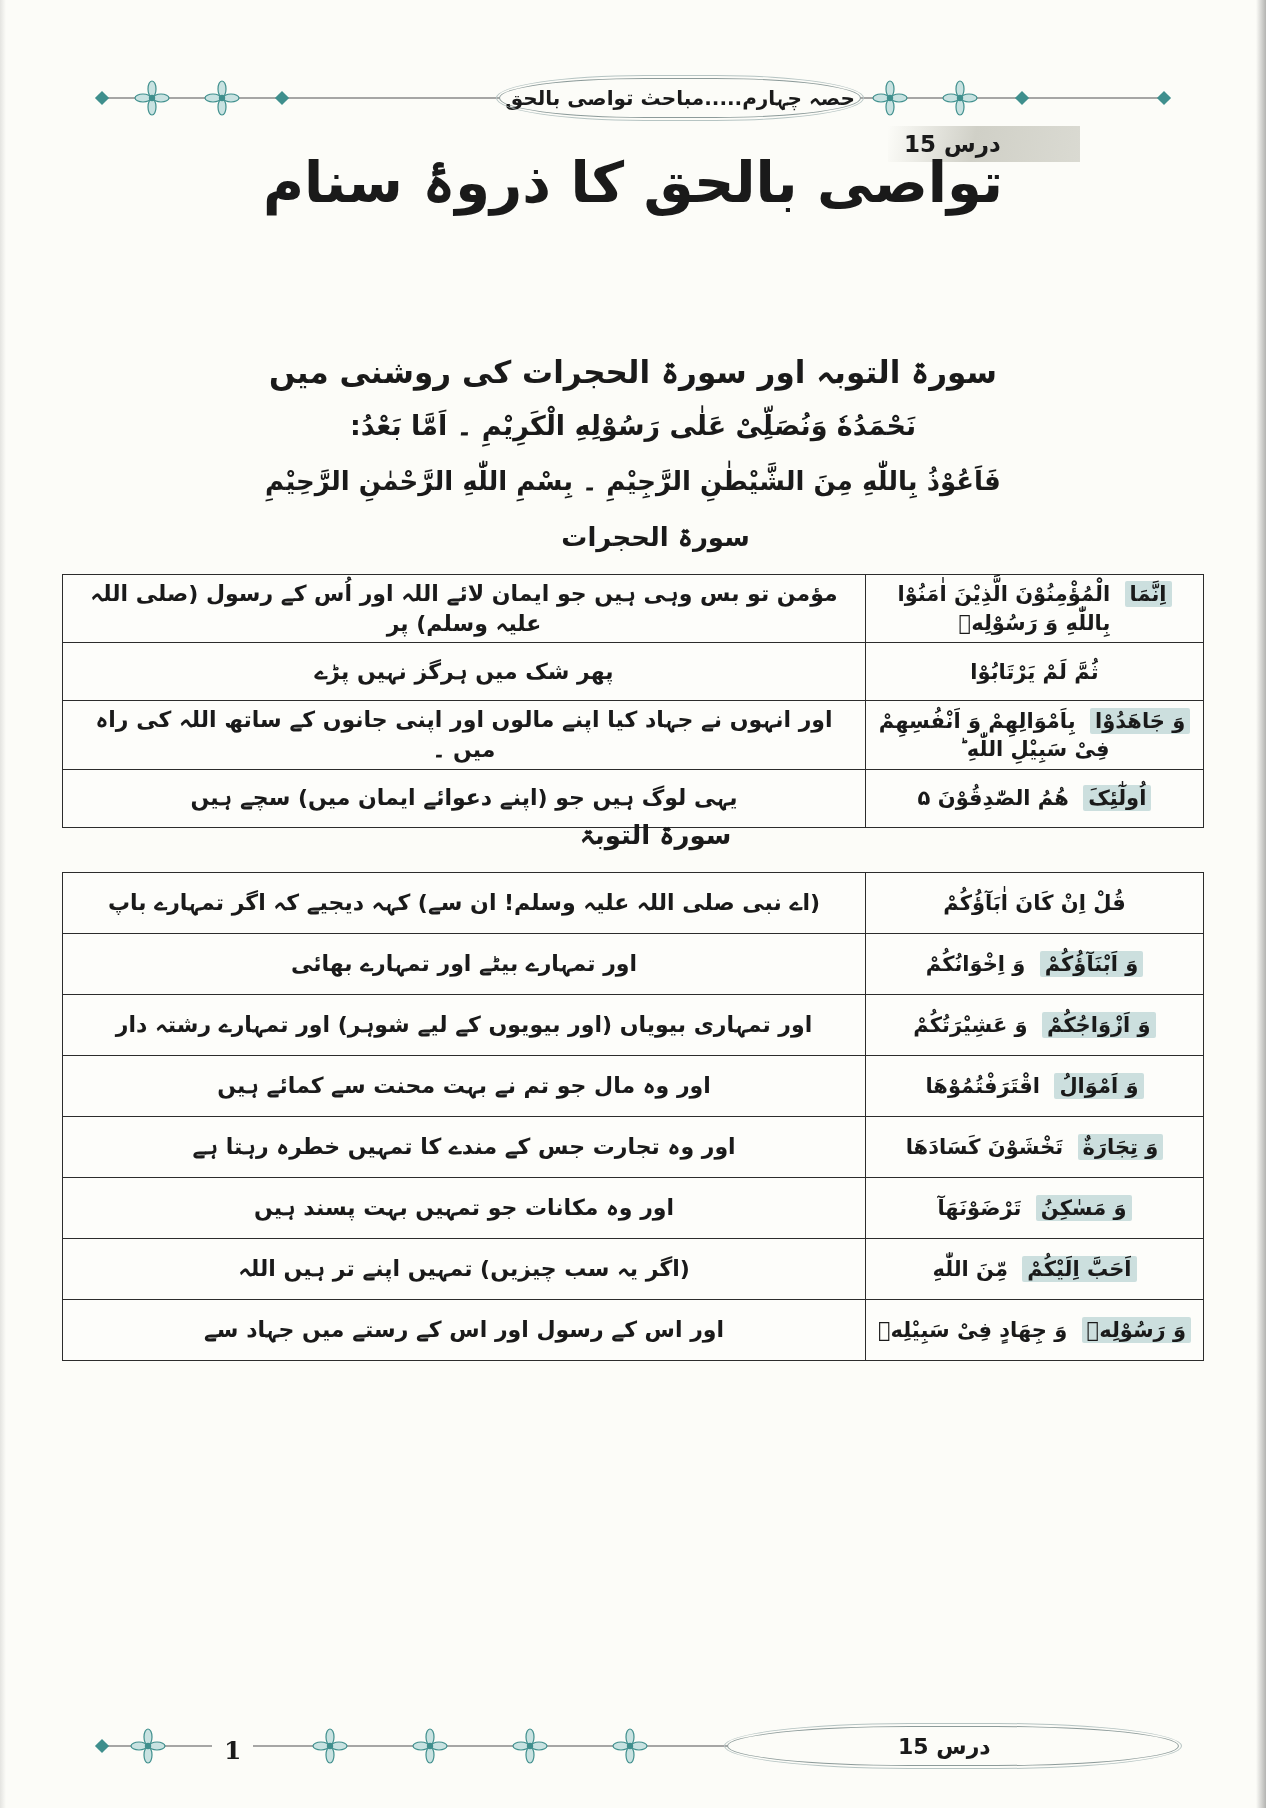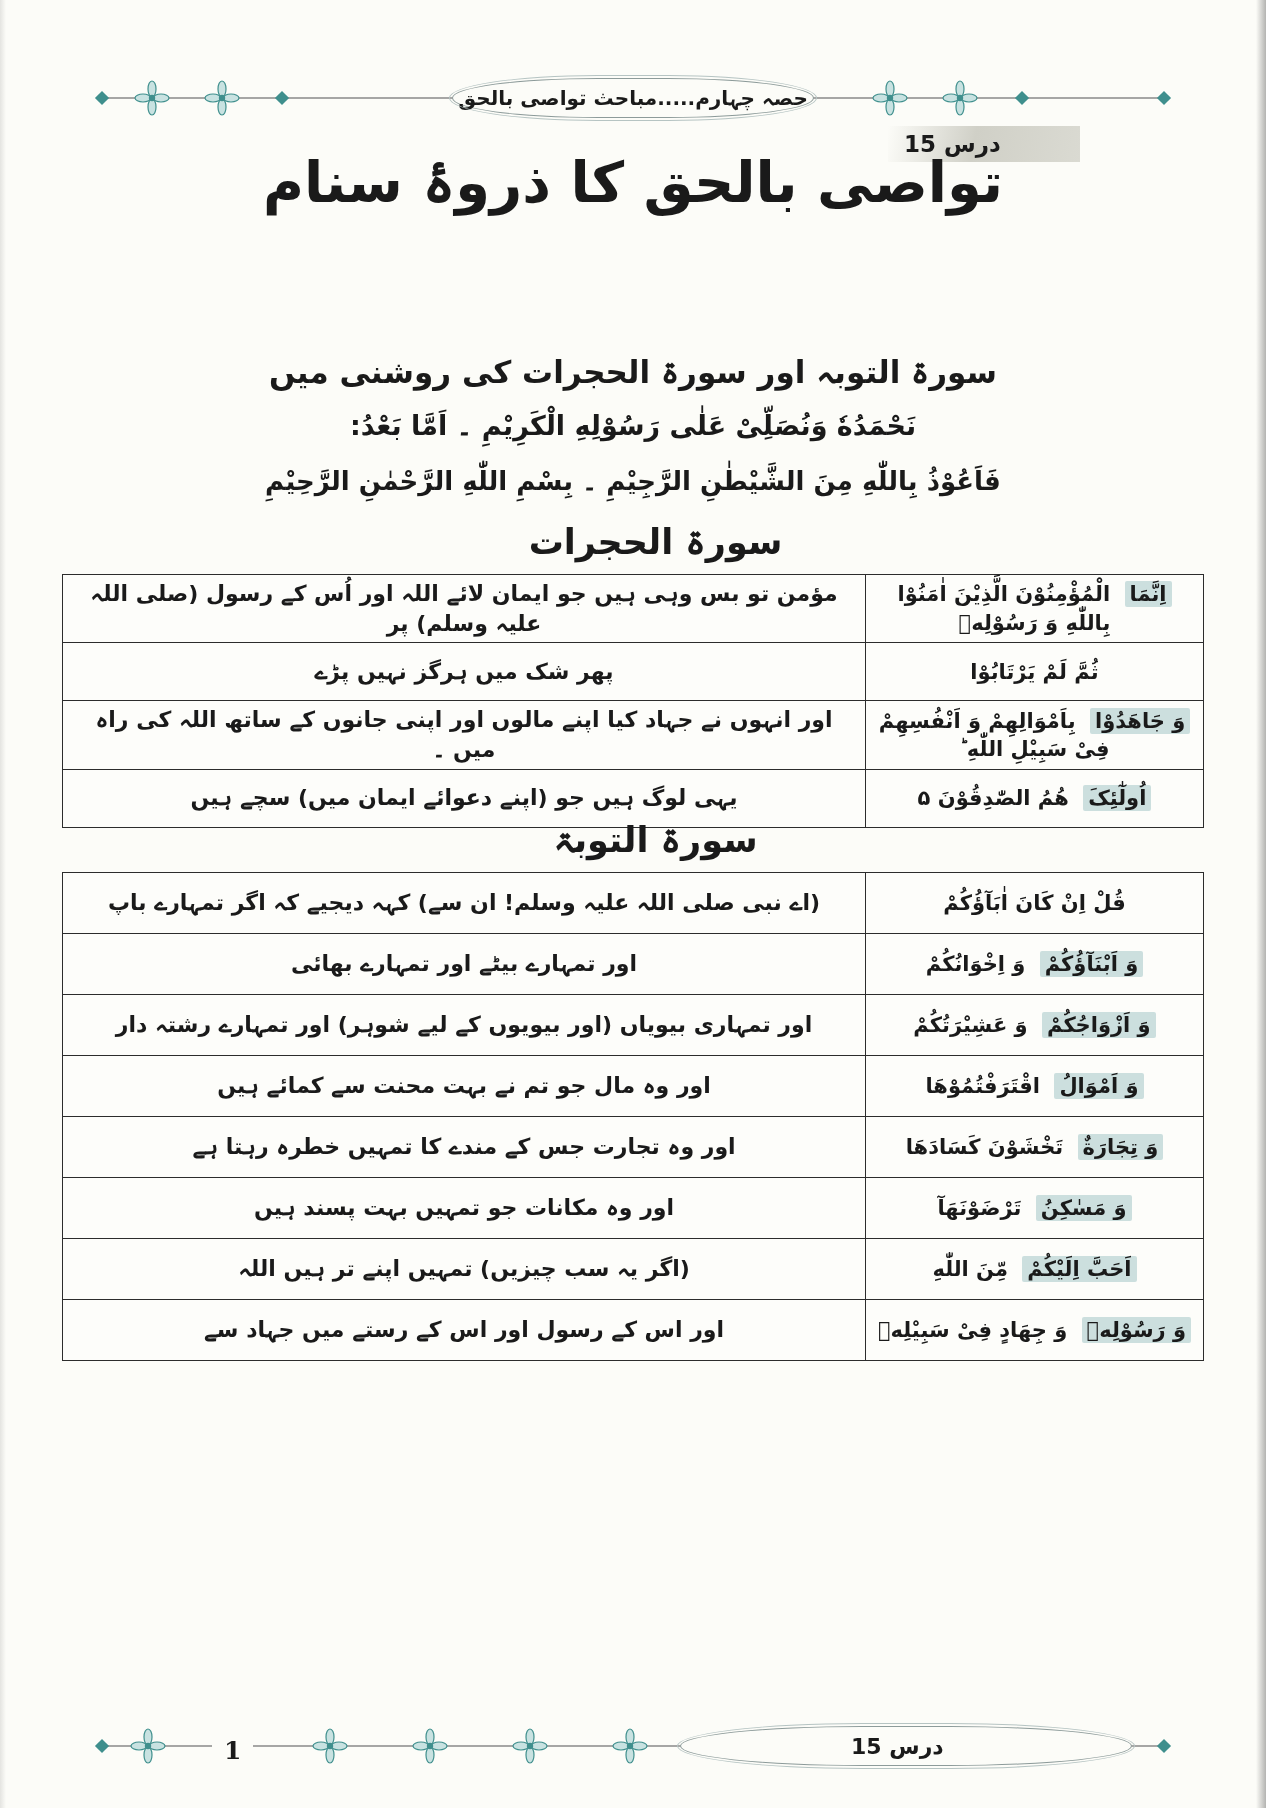--- a/index.html
+++ b/index.html
@@ -21,21 +21,21 @@
   }
 
   
   .band { position:absolute; left:90px; width:1086px; height:48px; }
   .band-top { top:74px; }
   .band-bottom { top:1722px; }
 
   .cartouche {
     position:absolute; background:#fcfcf8;
     border:1.5px solid #8d9b9a; border-radius:50% / 62%;
-    display:flex; align-items:center; justify-content:center;
+    display:flex; align-items:center; justify-content:center;margin-left:47px;
   }
   .cartouche::after{
     content:""; position:absolute; inset:-4px; border:1px solid #b6c4c3;
     border-radius:inherit; pointer-events:none;
   }
   .header-cartouche { top:78px; left:50%; transform:translateX(-50%); width:362px; height:40px; }
   .header-cartouche span { font-size:20px; font-weight:bold; white-space:nowrap; }
   .footer-cartouche { top:1726px; left:680px; width:452px; height:40px; justify-content:flex-end; padding-left:0; }
   .footer-cartouche span { font-size:22px; font-weight:bold; margin-left:170px; }
 
@@ -46,21 +46,21 @@
     padding-left:16px; font-size:23px; font-weight:bold;
     direction:rtl;
   }
 
   .centerline { position:absolute; left:0; width:100%; text-align:center; font-weight:bold; direction:rtl; }
   .title-main-1 { top:150px; font-size:56px; }
   .title-main-2 { top:250px; font-size:54px; }
   .subtitle     { top:354px; font-size:31px; }
   .arabic-open-1{ top:410px; font-size:27px; }
   .arabic-open-2{ top:466px; font-size:26px; }
-  .section-heading { font-size:35px;padding-left:45px; }
+  .section-heading { font-size:26px;padding-left:45px; }
   .sec-h-1 { top:522px; }
   .sec-h-2 { top:820px; }
 
   table.qtable {
     position:absolute; left:62px; width:1142px;
     border-collapse:collapse; direction:rtl;
     background:#fdfdfa;
   }
   .qtable-1 { top:574px; }
   .qtable-2 { top:872px; }

